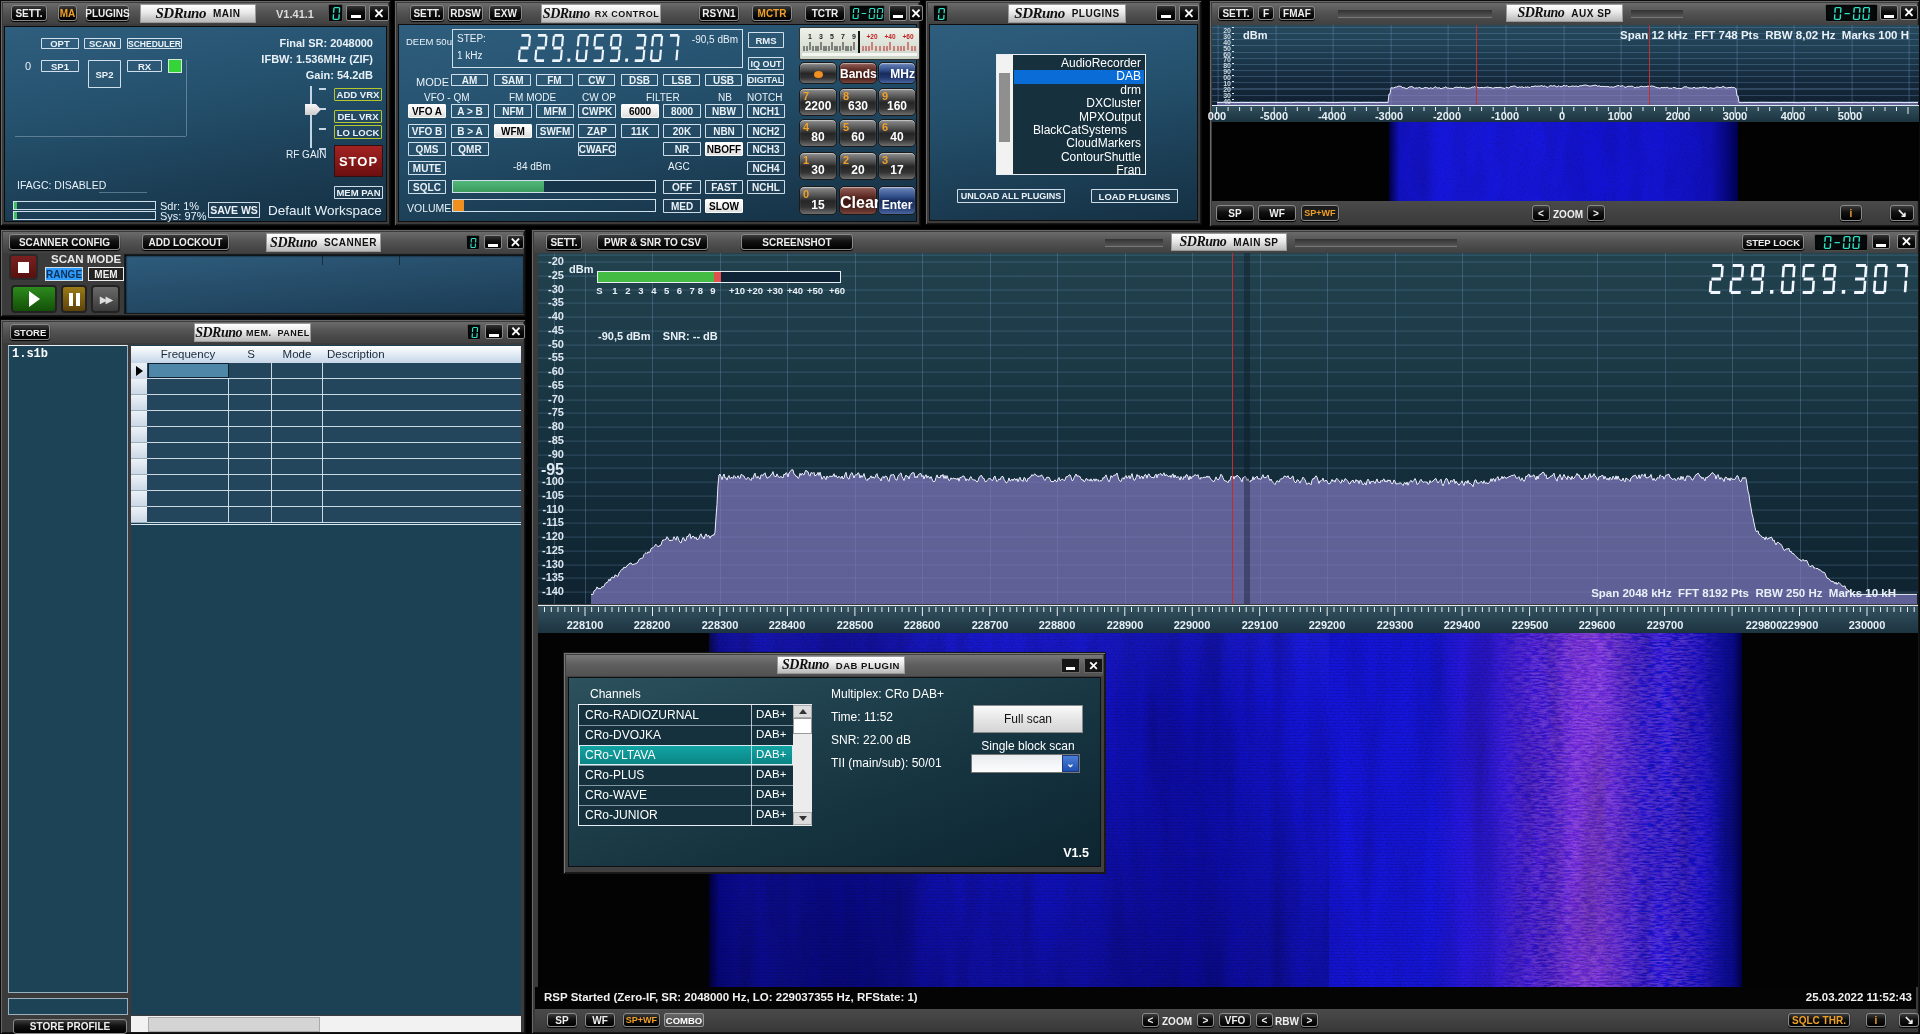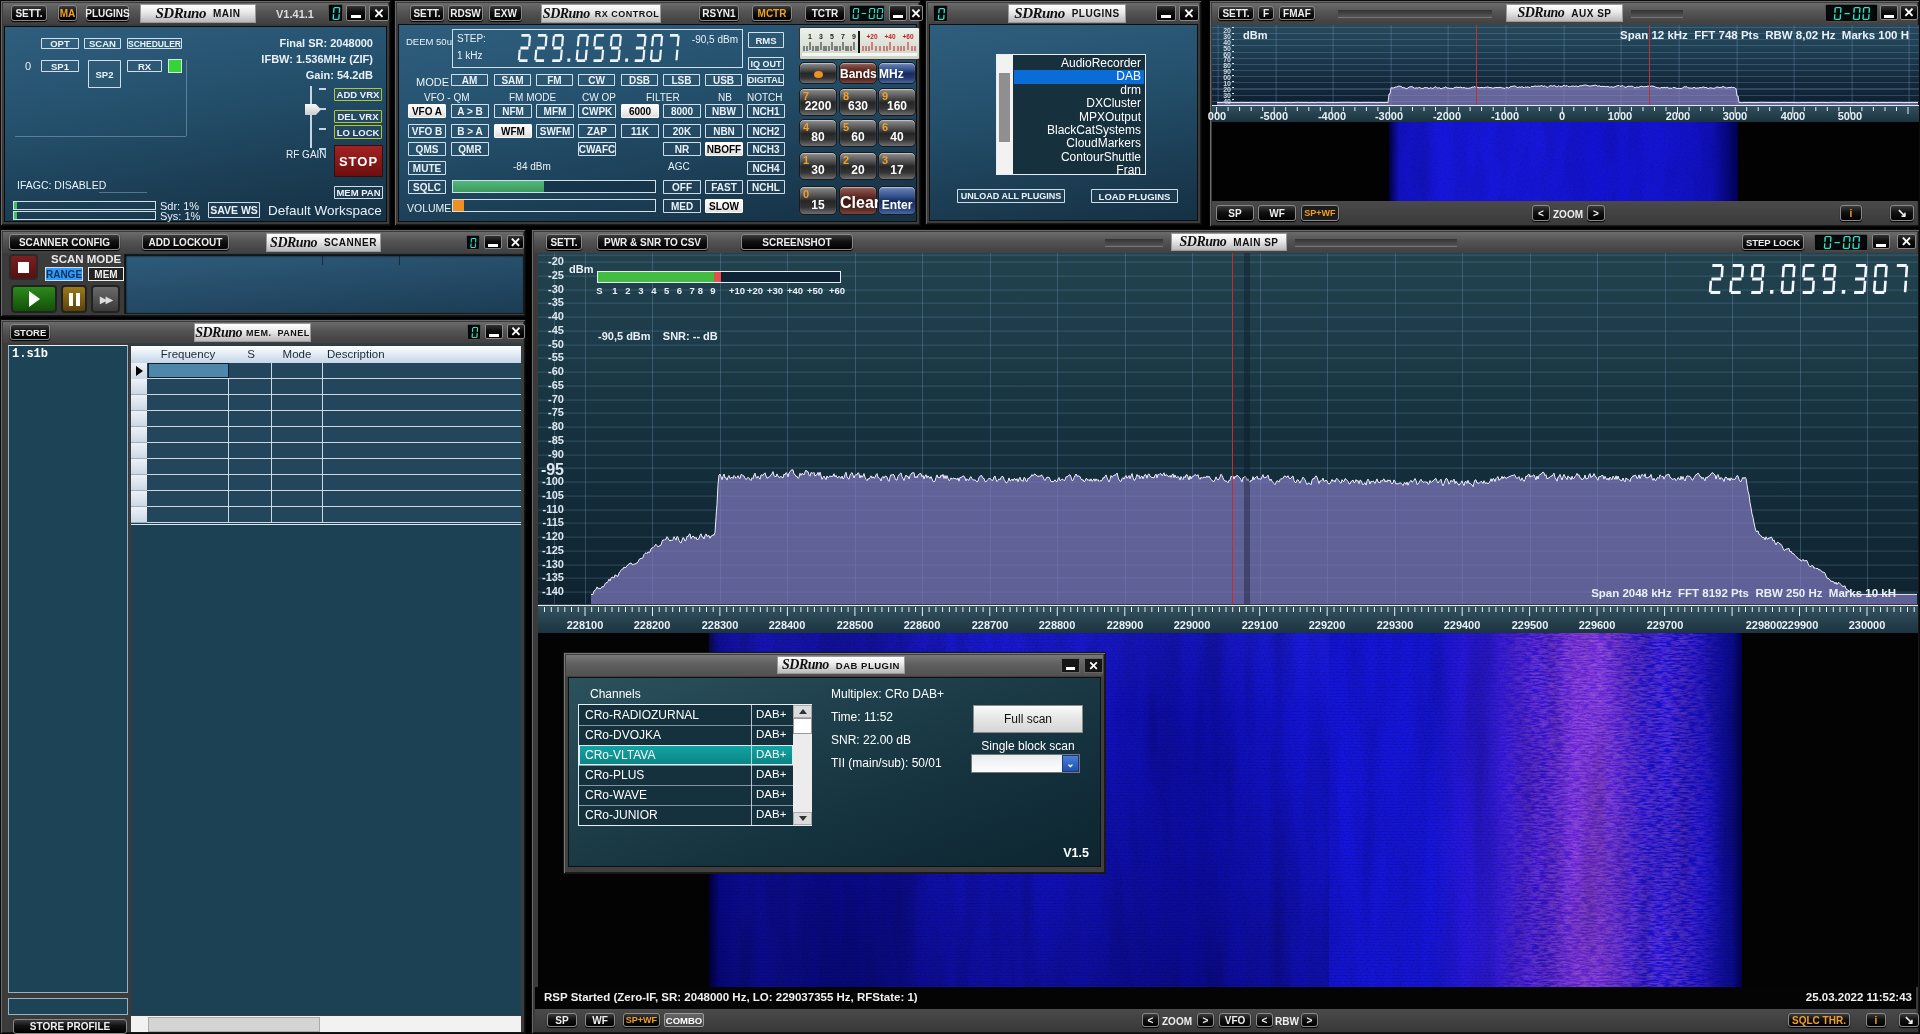--- a/index.html
+++ b/index.html
@@ -111,21 +111,21 @@
 <div class="bt" style="left:329px;top:159px;width:49px;height:13px">MEM PAN</div>
 <div class="lab" style="left:12px;top:152px;font-size:10.5px">IFAGC: DISABLED</div>
 <div class="abs" style="left:94px;top:165px;width:48px;height:1px;background:rgba(200,220,235,.35)"></div>
 <div class="abs" style="left:8px;top:174px;width:143px;height:9px;border:1px solid #cfe0ea">
         <div style="width:3px;height:100%;background:#40c060"></div>
       </div>
 <div class="abs" style="left:8px;top:184px;width:143px;height:9px;border:1px solid #cfe0ea">
         <div style="width:3px;height:100%;background:#40c060"></div>
       </div>
 <div class="lab" style="left:155px;top:173px;font-size:11px">Sdr: 1%</div>
-<div class="lab" style="left:155px;top:183px;font-size:11px">Sys: 1%</div>
+<div class="lab" style="left:155px;top:183px;font-size:11px">Sys: 97%</div>
 <div class="bt" style="left:203px;top:175px;width:52px;height:16px;font-size:10.5px">SAVE WS</div>
 <div class="abs" style="left:263px;top:176px;color:#e8f1f8;font-size:13.5px">Default Workspace</div>
 </div>
   </div>
 <div class="win" style="left:394px;top:0;width:527px;height:226px">
 <div class="tbar">
 <div class="tb" style="left:13px;width:34px">SETT.</div>
 <div class="tb" style="left:51px;width:35px">RDSW</div>
 <div class="tb" style="left:92px;width:33px">EXW</div>
 <div class="tt" style="left:144px;width:120px;gap:5px">
@@ -307,21 +307,21 @@
 <rect x="58" y="3" width="2" height="22" fill="#111"></rect>
 <rect x="2" y="25" width="115" height="3" fill="#f4f6f2"></rect>
 </svg></div>
 <div style="position:absolute;width:38px;border-radius:5px;color:#fff;font-weight:bold;left:400px;top:37px;height:22px;background:linear-gradient(#8f8f8f,#4c4c4c 35%,#262626 52%,#333 75%,#6f6f6f 100%);border:1px solid #1a1a1a;box-shadow:inset 0 1px 1px rgba(255,255,255,.5)">
         <span style="position:absolute;width:100%;text-align:center;bottom:2px;font-size:12px"><span style="display:inline-block;width:9px;height:7px;background:#f09020;border-radius:50%"></span></span>
       </div>
 <div style="position:absolute;width:38px;border-radius:5px;color:#fff;font-weight:bold;left:440px;top:37px;height:22px;background:linear-gradient(#96605a,#5e2c25 35%,#3c1713 52%,#4a211b 75%,#7a463e 100%);border:1px solid #1a1a1a;box-shadow:inset 0 1px 1px rgba(255,255,255,.5)">
         <span style="position:absolute;width:100%;text-align:center;bottom:2px;font-size:12px">Bands</span>
       </div>
 <div style="position:absolute;width:38px;border-radius:5px;color:#fff;font-weight:bold;left:479px;top:37px;height:22px;background:linear-gradient(#7088bb,#32508c 35%,#172c5c 52%,#22386f 75%,#4a66a0 100%);border:1px solid #1a1a1a;box-shadow:inset 0 1px 1px rgba(255,255,255,.5)">
-        <span style="position:absolute;width:100%;text-align:left;bottom:2px;font-size:12px">MHz</span>
+        <span style="position:absolute;width:100%;text-align:right;bottom:2px;font-size:12px">MHz</span>
       </div>
 <div style="position:absolute;width:38px;border-radius:5px;color:#fff;font-weight:bold;left:400px;top:63px;height:28px;background:linear-gradient(#8f8f8f,#4c4c4c 35%,#262626 52%,#333 75%,#6f6f6f 100%);border:1px solid #1a1a1a;box-shadow:inset 0 1px 1px rgba(255,255,255,.5)">
         <span style="position:absolute;left:3px;top:1px;color:#f0a028;font-size:11px">7</span>
         <span style="position:absolute;width:100%;text-align:center;bottom:2px;font-size:12px">2200</span>
       </div>
 <div style="position:absolute;width:38px;border-radius:5px;color:#fff;font-weight:bold;left:440px;top:63px;height:28px;background:linear-gradient(#8f8f8f,#4c4c4c 35%,#262626 52%,#333 75%,#6f6f6f 100%);border:1px solid #1a1a1a;box-shadow:inset 0 1px 1px rgba(255,255,255,.5)">
         <span style="position:absolute;left:3px;top:1px;color:#f0a028;font-size:11px">8</span>
         <span style="position:absolute;width:100%;text-align:center;bottom:2px;font-size:12px">630</span>
       </div>
 <div style="position:absolute;width:38px;border-radius:5px;color:#fff;font-weight:bold;left:479px;top:63px;height:28px;background:linear-gradient(#8f8f8f,#4c4c4c 35%,#262626 52%,#333 75%,#6f6f6f 100%);border:1px solid #1a1a1a;box-shadow:inset 0 1px 1px rgba(255,255,255,.5)">
@@ -390,21 +390,21 @@
 <div class="body">
 <div class="abs" style="left:66px;top:29px;width:150px;height:121px;border:1px solid #e8eef4;background:#16303e">
 <div class="abs" style="left:0;top:0;width:16px;height:100%;background:#f2f2f2">
           <div class="abs" style="left:2px;top:18px;width:11px;height:69px;background:#8f8f8f"></div>
         </div>
 <div class="abs" style="left:17px;top:2.0px;right:1px;height:13.4px;color:#fff;font-size:12px;text-align:right;padding-right:3px;line-height:13px">AudioRecorder</div>
 <div class="abs" style="left:17px;top:15.4px;right:1px;height:13.4px;background:#0a6cd6;color:#fff;font-size:12px;text-align:right;padding-right:3px;line-height:13px">DAB</div>
 <div class="abs" style="left:17px;top:28.8px;right:1px;height:13.4px;color:#fff;font-size:12px;text-align:right;padding-right:3px;line-height:13px">drm</div>
 <div class="abs" style="left:17px;top:42.2px;right:1px;height:13.4px;color:#fff;font-size:12px;text-align:right;padding-right:3px;line-height:13px">DXCluster</div>
 <div class="abs" style="left:17px;top:55.6px;right:1px;height:13.4px;color:#fff;font-size:12px;text-align:right;padding-right:3px;line-height:13px">MPXOutput</div>
-<div class="abs" style="left:17px;top:69.0px;right:1px;height:13.4px;color:#fff;font-size:12px;text-align:right;padding-right:3px;line-height:13px">BlackCatSystems</div>
+<div class="abs" style="left:17px;top:69.0px;right:1px;height:13.4px;color:#fff;font-size:12px;text-align:right;padding-right:17px;line-height:13px">BlackCatSystems</div>
 <div class="abs" style="left:17px;top:82.4px;right:1px;height:13.4px;color:#fff;font-size:12px;text-align:right;padding-right:3px;line-height:13px">CloudMarkers</div>
 <div class="abs" style="left:17px;top:95.8px;right:1px;height:13.4px;color:#fff;font-size:12px;text-align:right;padding-right:3px;line-height:13px">ContourShuttle</div>
 <div class="abs" style="left:17px;top:109.2px;right:1px;height:13.4px;color:#fff;font-size:12px;text-align:right;padding-right:3px;line-height:13px">Fran</div>
 </div>
 <div class="bt" style="left:27px;top:164px;width:108px;height:14px;font-size:9px">UNLOAD ALL PLUGINS</div>
 <div class="bt" style="left:161px;top:164px;width:87px;height:14px;font-size:9.5px">LOAD PLUGINS</div>
 </div>
   </div>
 <div class="win" style="left:1209px;top:0;width:711px;height:227px">
 <div class="tbar" style="height:22px">

